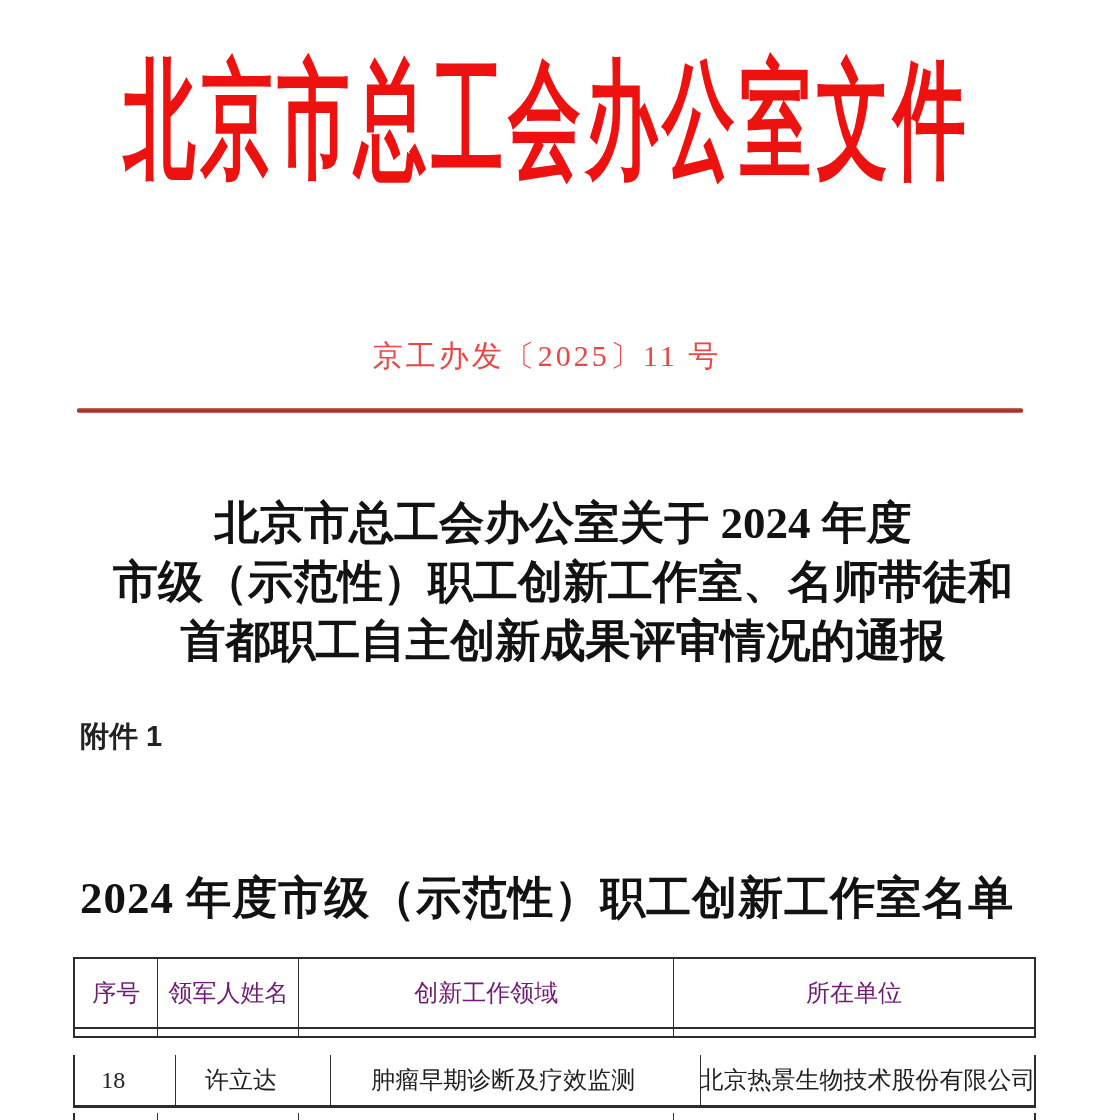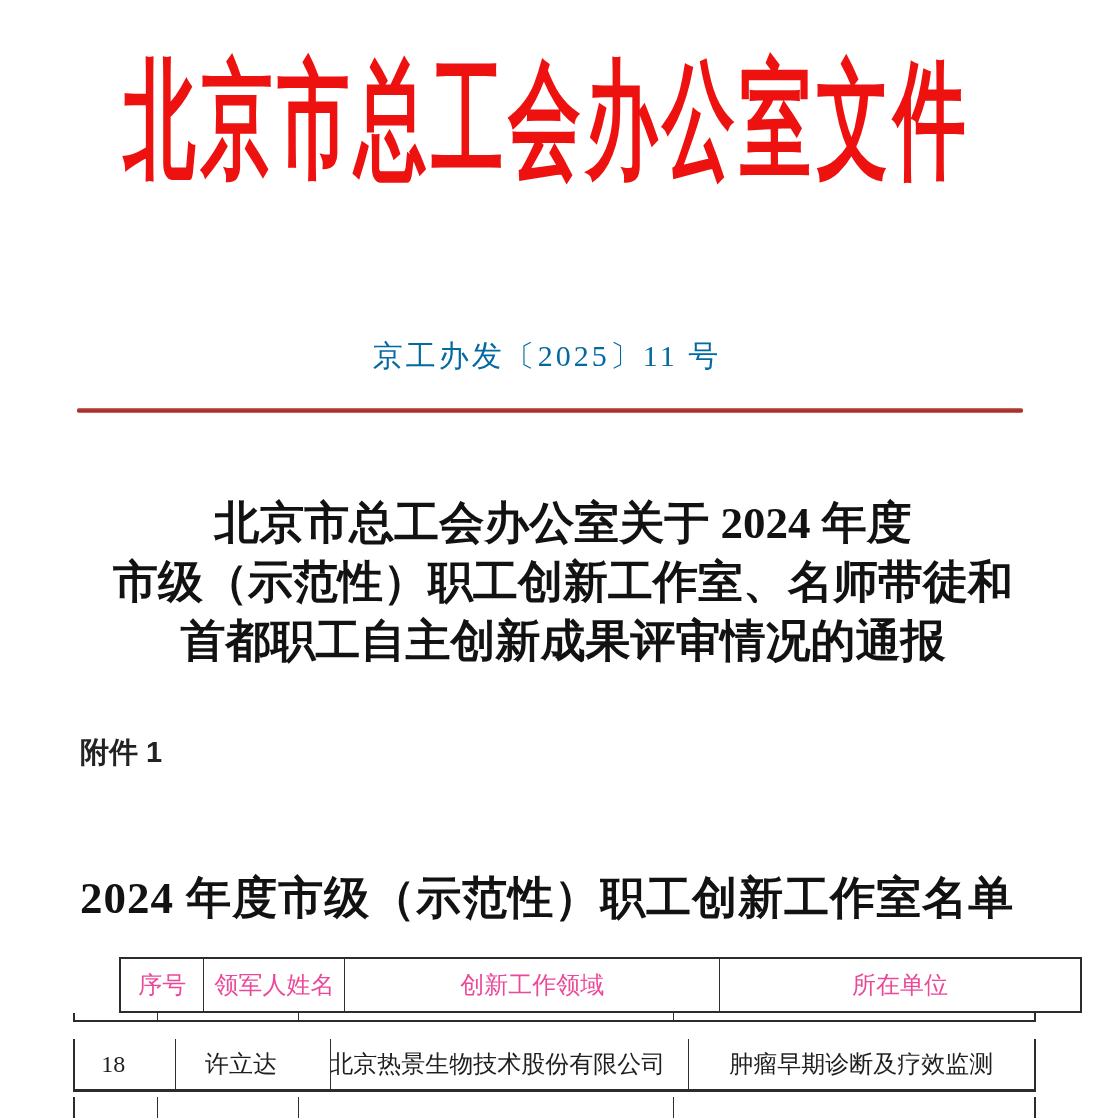--- a/index.html
+++ b/index.html
@@ -29,21 +29,21 @@
     transform-origin: top center;
     white-space: nowrap;
   }
 
   
   .doc-number {
     position: absolute; top: 336px; left: 0; width: 100%;
     text-align: center;
     font-size: 30px;
     letter-spacing: 3px;
-    color: #0369a1;
+    color: #ef4444;
   }
 
   
   .red-line {
     position: absolute; top: 408px; left: 77px;
     width: 946px; height: 5px;
     background: linear-gradient(to bottom, #d4776f 0%, #a5332d 35%, #a5332d 70%, #d4776f 100%);
     border-radius: 2px;
   }
 
@@ -52,21 +52,21 @@
     position: absolute; top: 494px; left: 16px; width: 100%;
     text-align: center;
     font-weight: bold;
     font-size: 45px;
     line-height: 59px;
     color: #121212;
   }
 
   
   .attachment {
-    position: absolute; top: 733px; left: 80px;
+    position: absolute; top: 717px; left: 80px;
     font-family: "Liberation Sans", "DejaVu Sans", sans-serif;
     font-weight: bold;
     font-size: 29px;
     color: #222222;
   }
 
   
   .table-title {
     position: absolute; top: 858px; left: 0; width: 100%;
     text-align: center;
@@ -88,25 +88,25 @@
     border-left: 1.5px solid #2f2f2f;
     overflow: hidden; white-space: nowrap;
   }
   .t-cell:first-child { border-left: none; }
   .c1 { width: 8.6%; }
   .c2 { width: 14.7%; }
   .c3 { width: 39.05%; text-align: center; }
   .c4 { width: 37.65%; }
 
   .t-head {
-    height: 56px;
+    height: 72px;
     border: 2.5px solid #2c2c2c;
     border-bottom: 2px solid #2c2c2c;
     font-family: "Liberation Sans", "DejaVu Sans", sans-serif;
-    font-size: 24px; color: #ec4899; margin-left: 46px;
+    font-size: 24px; color: #701a75;
   }
   .t-sliver {
     height: 9px;
     border-left: 2.5px solid #2c2c2c;
     border-right: 2.5px solid #2c2c2c;
     border-bottom: 2.5px solid #2c2c2c;
   }
   .t-gap { height: 17px; }
   .t-data {
     height: 53px;
@@ -160,22 +160,22 @@
       <div class="t-cell c2"></div>
       <div class="t-cell c3"></div>
       <div class="t-cell c4"></div>
     </div>
 
     <div class="t-gap"></div>
 
     <div class="t-row t-data">
       <div class="t-cell c1">18</div>
       <div class="t-cell c2">许立达</div>
+      <div class="t-cell c3">肿瘤早期诊断及疗效监测</div>
       <div class="t-cell c4">北京热景生物技术股份有限公司</div>
-      <div class="t-cell c3">肿瘤早期诊断及疗效监测</div>
     </div>
 
     <div class="t-gap2"></div>
 
     <div class="t-row t-partial">
       <div class="t-cell c1"></div>
       <div class="t-cell c2"></div>
       <div class="t-cell c3"></div>
       <div class="t-cell c4"></div>
     </div>

